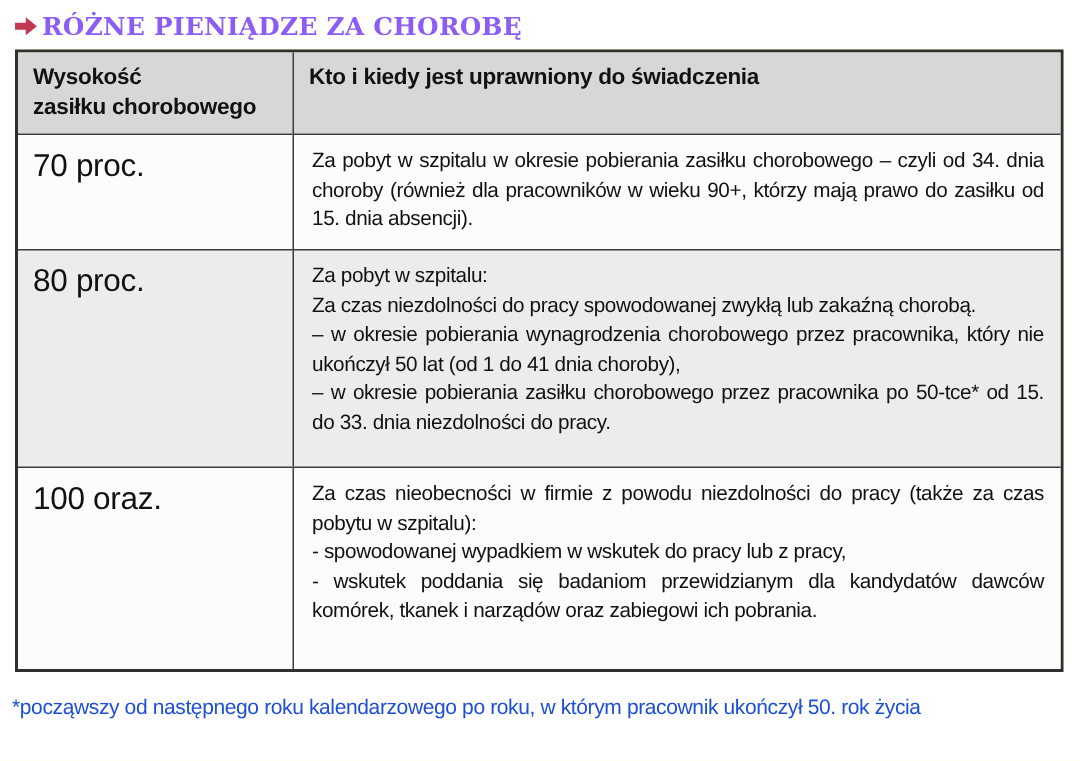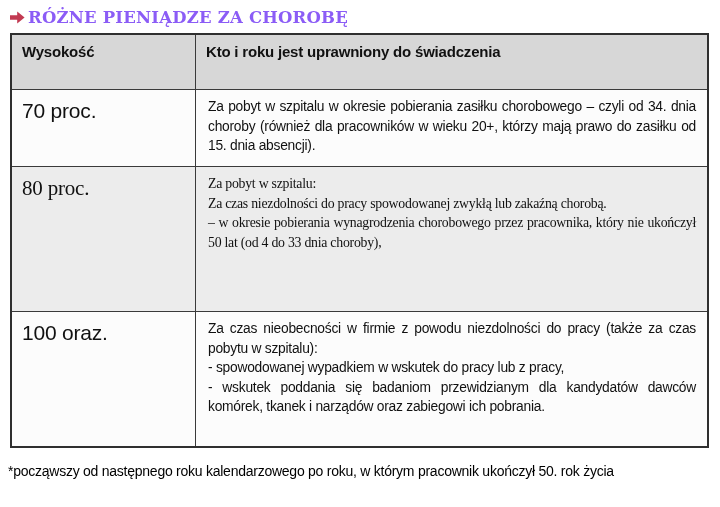--- a/index.html
+++ b/index.html
@@ -69,57 +69,59 @@
   .desc-cell {
     font-size: 13.8px;
     letter-spacing: -0.25px;
     line-height: 1.42;
     padding: 7px 11px 6px 12px;
   }
   .desc-cell p {
     margin: 0;
     text-align: justify;
   }
-  .row-alt { background: #ececec; font-family: Liberation Serif, serif; }
+  .row-alt { background: #ececec; }
   .row-plain { background: #fcfcfc; }
   .footnote {
     margin: 15px 0 0 8px;
     font-size: 14px;
     letter-spacing: -0.25px;
-    color: #000000;
+    color: #1d4ed8;
     white-space: nowrap;
   }
 </style>
 </head>
 <body>
 
 <div class="title-row">
   <svg class="title-arrow" viewBox="0 0 15 13" aria-hidden="true">
     <polygon points="0,4.2 7.2,4.2 7.2,0.5 14.6,6.5 7.2,12.5 7.2,8.8 0,8.8" fill="#c23a52"></polygon>
   </svg>
   <span class="title-text">RÓŻNE PIENIĄDZE ZA CHOROBĘ</span>
 </div>
 
 <div class="sick-table">
 
   <div class="cell col1 first-row header-cell">
     <div>Wysokość</div>
+    <div>zasiłku chorobowego</div>
   </div>
-  <div class="cell col2 first-row header-cell">Kto i roku jest uprawniony do świadczenia</div>
+  <div class="cell col2 first-row header-cell">Kto i kiedy jest uprawniony do świadczenia</div>
 
   <div class="cell col1 rate-cell row-plain">70 proc.</div>
   <div class="cell col2 desc-cell row-plain">
-    <p>Za pobyt w szpitalu w okresie pobierania zasiłku chorobowego – czyli od 34. dnia choroby (również dla pracowników w wieku 20+, którzy mają prawo do zasiłku od 15. dnia absencji).</p>
+    <p>Za pobyt w szpitalu w okresie pobierania zasiłku chorobowego – czyli od 34. dnia choroby (również dla pracowników w wieku 90+, którzy mają prawo do zasiłku od 15. dnia absencji).</p>
   </div>
 
   <div class="cell col1 rate-cell row-alt">80 proc.</div>
   <div class="cell col2 desc-cell row-alt">
     <p>Za pobyt w szpitalu:</p>
     <p>Za czas niezdolności do pracy spowodowanej zwykłą lub zakaźną chorobą.</p>
-    <p>– w okresie pobierania wynagrodzenia chorobowego przez pracownika, który nie ukończył 50 lat (od 4 do 33 dnia choroby),</p>
+    <p>– w okresie pobierania wynagrodzenia chorobowego przez pracownika, który nie ukończył 50 lat (od 1 do 41 dnia choroby),</p>
+    <p>– w okresie pobierania zasiłku chorobowego przez pracownika po 50-tce* od 15. do 33. dnia niezdolności do pracy.</p>
   </div>
 
   <div class="cell col1 rate-cell row-plain">100 oraz.</div>
   <div class="cell col2 desc-cell row-plain">
     <p>Za czas nieobecności w firmie z powodu niezdolności do pracy (także za czas pobytu w szpitalu):</p>
     <p>- spowodowanej wypadkiem w wskutek do pracy lub z pracy,</p>
     <p>- wskutek poddania się badaniom przewidzianym dla kandydatów dawców komórek, tkanek i narządów oraz zabiegowi ich pobrania.</p>
   </div>
 
 </div>

